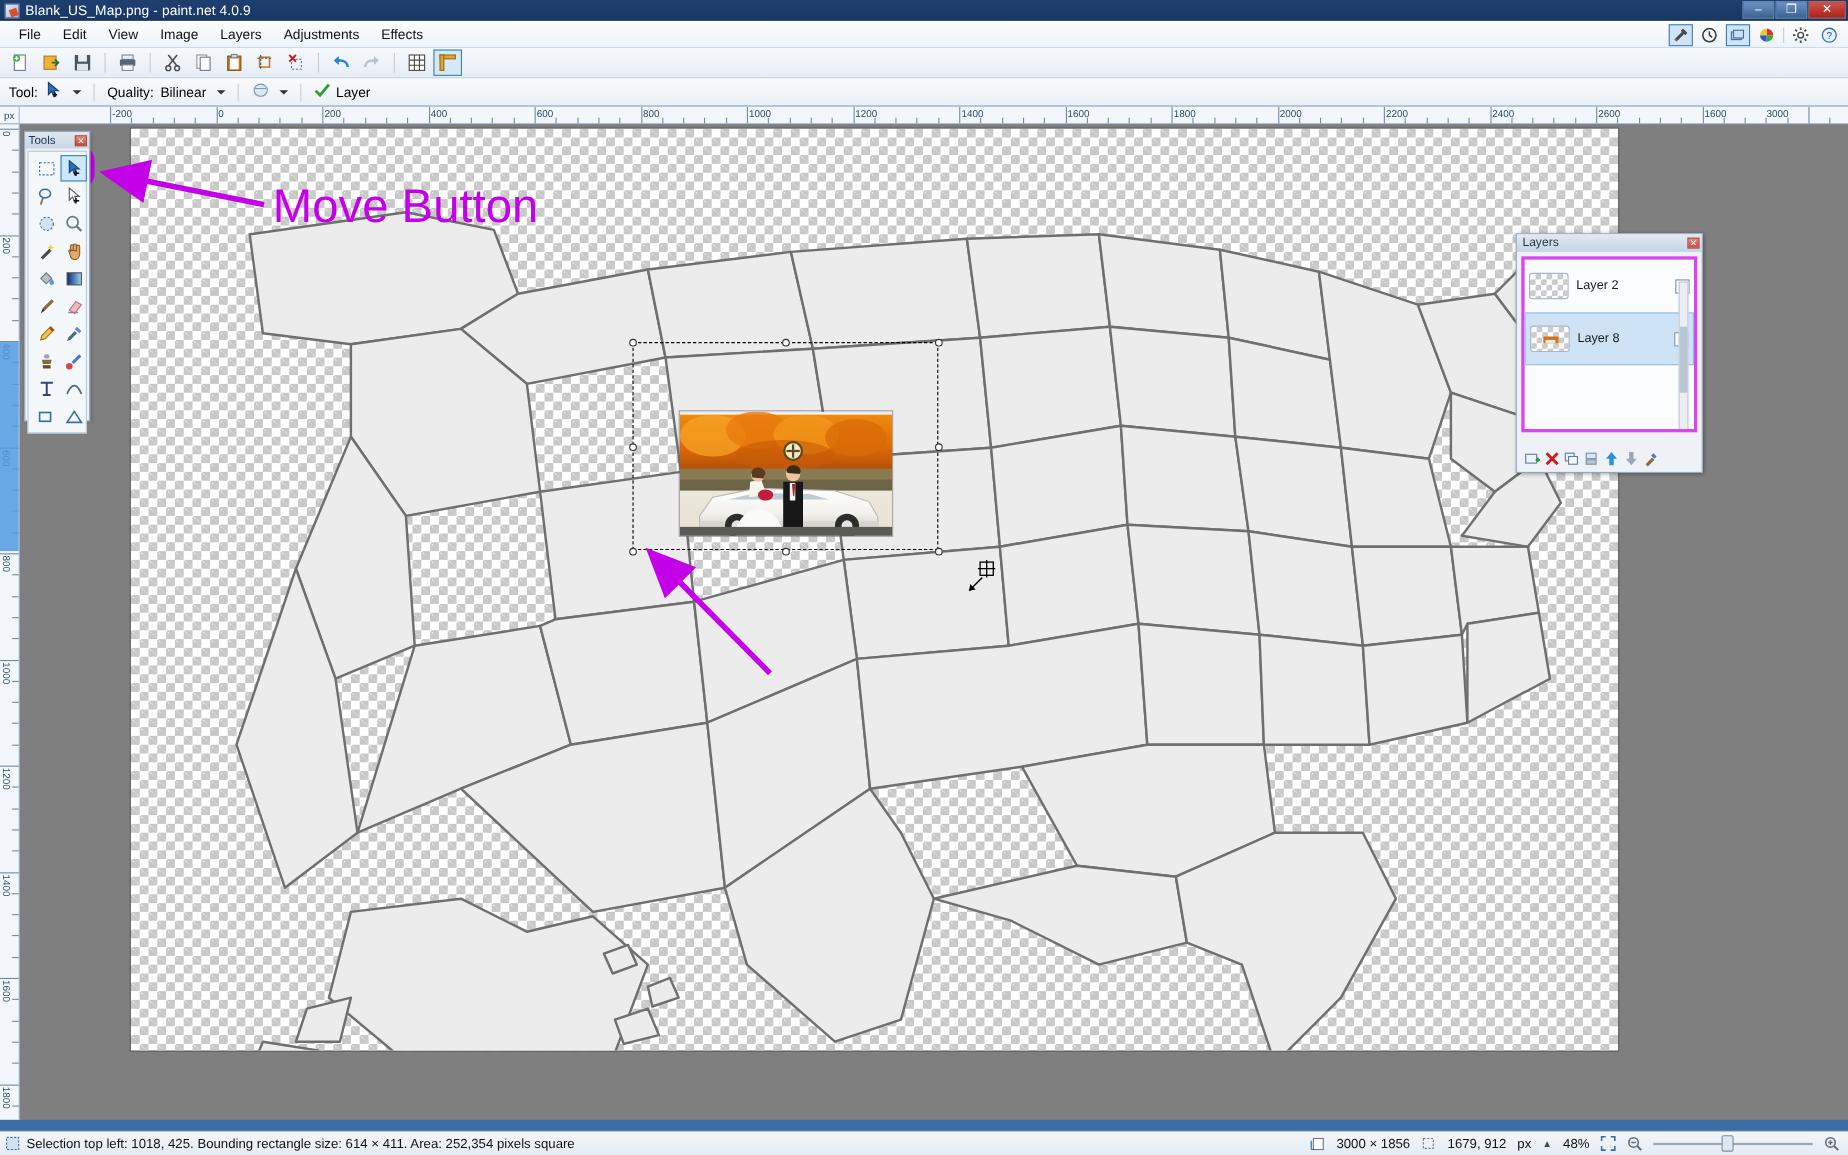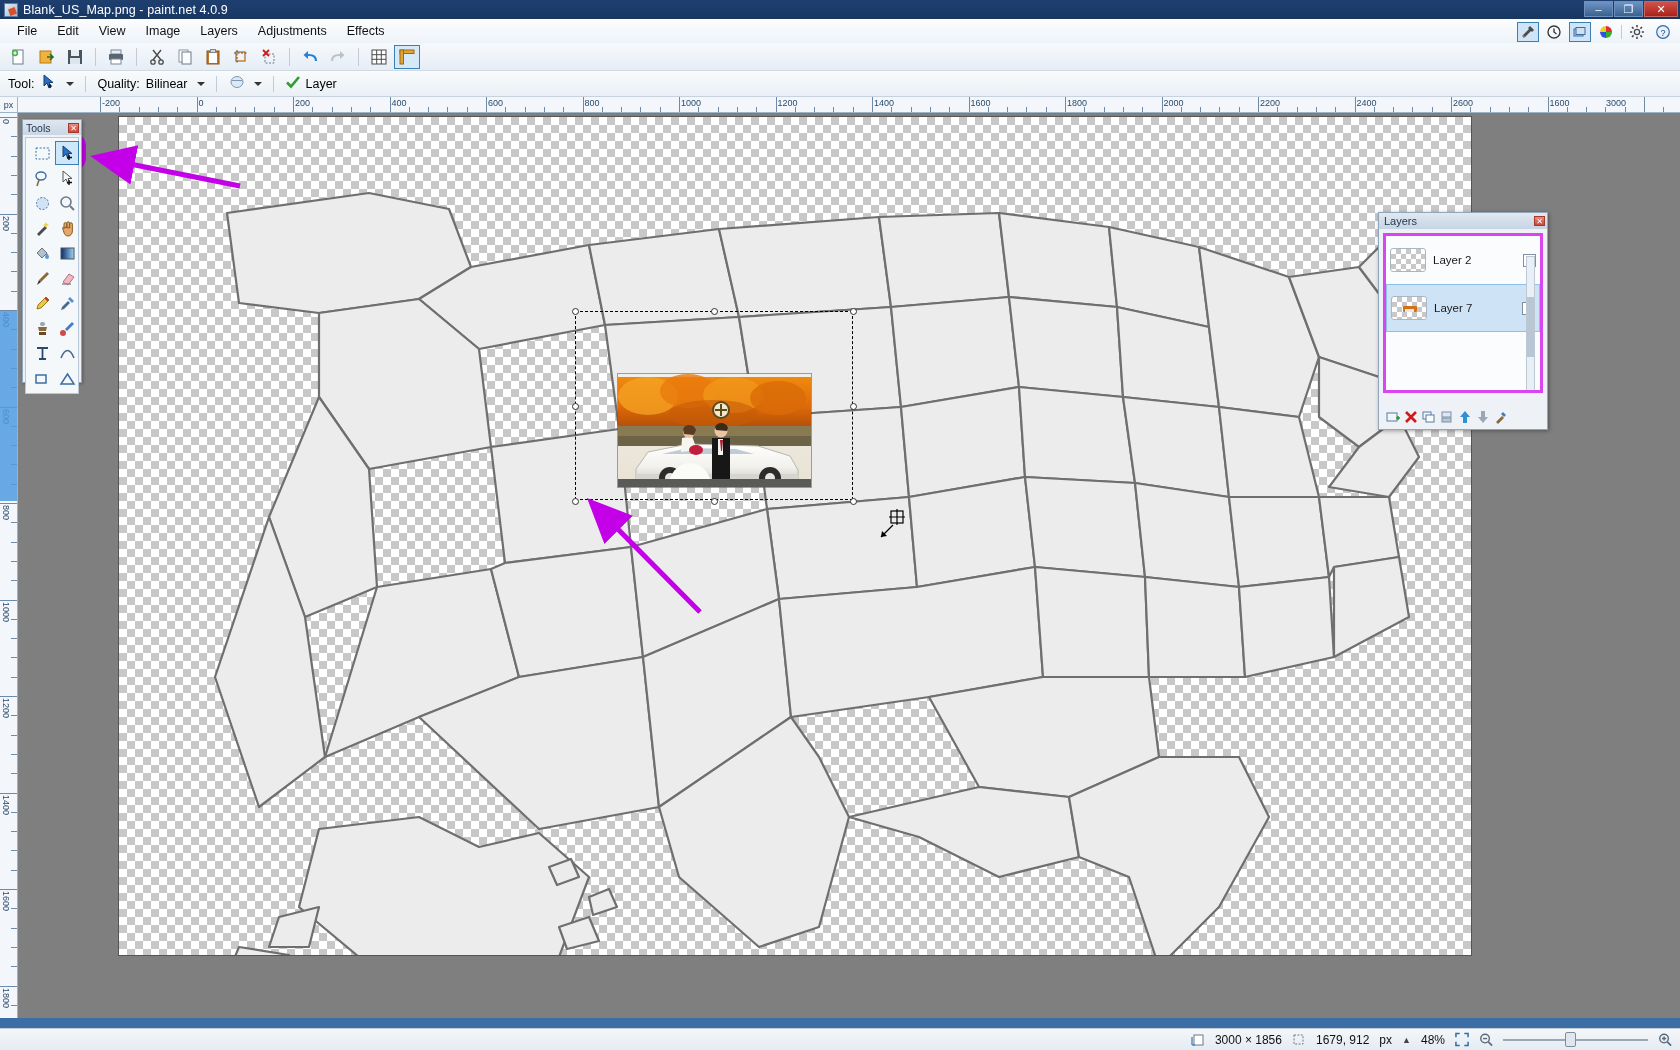--- a/index.html
+++ b/index.html
@@ -737,20 +737,21 @@
       <marker id="ah" markerWidth="10" markerHeight="10" refX="7" refY="4" orient="auto">
         <path d="M0,0 L9,4 L0,8 z" fill="#c400e8"></path>
       </marker>
     </defs>
 
     <rect x="43" y="136" width="40" height="32" rx="10" ry="10" fill="none" stroke="#c400e8" stroke-width="6"></rect>
     <line x1="240" y1="186" x2="100" y2="158" stroke="#c400e8" stroke-width="5" marker-end="url(#ah)"></line>
     <line x1="700" y1="612" x2="594" y2="505" stroke="#c400e8" stroke-width="5" marker-end="url(#ah)"></line>
   </svg>
 
+  <div class="annot move">Move Button</div>
 
   <div class="tools-win">
     <div class="tools-title">
       <span>Tools</span>
       <span class="tools-close">✕</span>
     </div>
     <div class="tools-grid">
       <div class="tool-cell">
         <svg width="17" height="17" viewBox="0 0 17 17">
             <rect x="2" y="3" width="13" height="11" fill="none" stroke="#3b6ea5" stroke-dasharray="2 1.6"></rect>
@@ -882,21 +883,21 @@
       <div class="layer-row">
         <div class="layer-thumb"></div>
         <div class="layer-name">Layer 2</div>
         <div class="layer-chk"></div>
       </div>
       <div class="layer-row sel">
         <div class="layer-thumb">
           <div style="position:absolute;left:11px;top:9px;width:14px;height:6px;background:#d2711a;border-radius:1px;"></div>
           <div style="position:absolute;left:13px;top:12px;width:9px;height:3px;background:#e8e8e4;"></div>
         </div>
-        <div class="layer-name">Layer 7</div>
+        <div class="layer-name">Layer 8</div>
         <div class="layer-chk">✓</div>
       </div>
       <div class="layers-scroll">
           <i></i>
         </div>
     </div>
     <div class="layers-toolbar">
       <div class="lt-btn">
         <svg width="14" height="14" viewBox="0 0 14 14">
             <rect x="1" y="3" width="10" height="8" fill="#eef5fb" stroke="#5a7ba6"></rect>
@@ -933,20 +934,28 @@
       <div class="lt-btn">
         <svg width="14" height="14" viewBox="0 0 14 14">
             <path d="M2 12l6-6 2 2-6 6z" fill="#8a6a3a"></path>
             <path d="M9 2l3 3-2 2-3-3z" fill="#4a7ac0"></path>
           </svg>
         </div>
     </div>
   </div>
 
   <div class="statusbar">
+    <div class="sb-left">
+      <span class="sb-ico">
+        <svg width="13" height="13" viewBox="0 0 13 13">
+            <rect x="1" y="1" width="11" height="11" fill="#cfe3f5" stroke="#3b6ea5" stroke-dasharray="2 1.4"></rect>
+          </svg>
+      </span>
+      <span>Selection top left: 1018, 425. Bounding rectangle size: 614 × 411. Area: 252,354 pixels square</span>
+    </div>
     <div class="sb-right">
       <span class="sb-ico">
         <svg width="14" height="14" viewBox="0 0 14 14">
             <rect x="3" y="2" width="9" height="10" fill="#fff" stroke="#6a7a8a"></rect>
             <path d="M1 4v8M1 12h3" stroke="#2f6ca8" stroke-width="1.1"></path>
           </svg>
       </span>
       <span>3000 × 1856</span>
       <span class="sb-ico">
         <svg width="14" height="14" viewBox="0 0 14 14">

